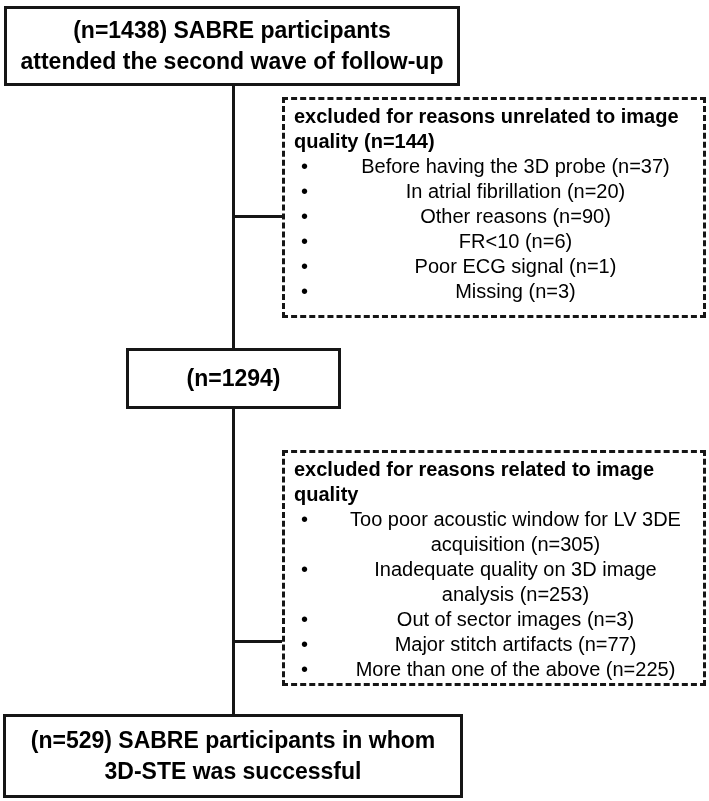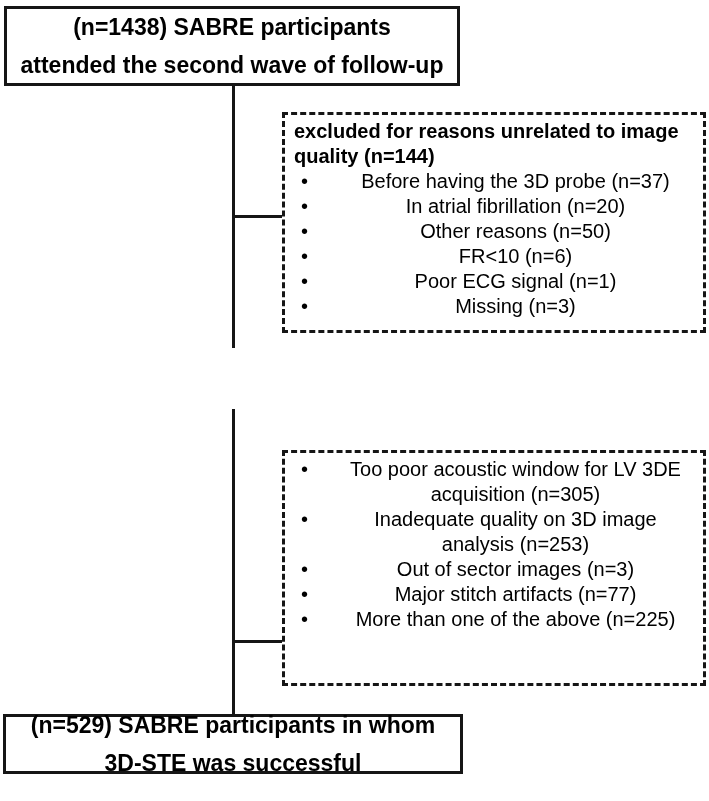--- a/index.html
+++ b/index.html
@@ -22,21 +22,21 @@
     border: 3px solid #161616;
     background: #ffffff;
     display: flex;
     align-items: center;
     justify-content: center;
     text-align: center;
   }
   .box-label {
     font-weight: bold;
     font-size: 23px;
-    line-height: 38px;
+    line-height: 31px;
     white-space: pre-line;
   }
   .line {
     position: absolute;
     background: #161616;
   }
   .dashed-box {
     position: absolute;
     box-sizing: border-box;
     border: 3px dashed #161616;
@@ -76,57 +76,62 @@
 
   <div class="solid-box" style="left:4px; top:6px; width:456px; height:80px;">
     <span class="box-label">(n=1438) SABRE participants
 attended the second wave of follow-up</span>
   </div>
 
   <div class="line" style="left:232px; top:86px; width:3px; height:262px;"></div>
 
   <div class="line" style="left:235px; top:215px; width:47px; height:3px;"></div>
 
-  <div class="dashed-box" style="left:282px; top:112px; width:424px; height:221px;">
+  <div class="dashed-box" style="left:282px; top:97px; width:424px; height:221px;">
     <div class="dashed-header">excluded for reasons unrelated to image
 quality (n=144)</div>
     <div>
       <div class="bullet-item">
         <span class="bullet-glyph">•</span>
         <span class="bullet-text">Before having the 3D probe (n=37)</span>
       </div>
       <div class="bullet-item">
         <span class="bullet-glyph">•</span>
         <span class="bullet-text">In atrial fibrillation (n=20)</span>
       </div>
       <div class="bullet-item">
         <span class="bullet-glyph">•</span>
-        <span class="bullet-text">Other reasons (n=50)</span>
+        <span class="bullet-text">Other reasons (n=90)</span>
       </div>
       <div class="bullet-item">
         <span class="bullet-glyph">•</span>
         <span class="bullet-text">FR&lt;10 (n=6)</span>
       </div>
       <div class="bullet-item">
         <span class="bullet-glyph">•</span>
         <span class="bullet-text">Poor ECG signal (n=1)</span>
       </div>
       <div class="bullet-item">
         <span class="bullet-glyph">•</span>
         <span class="bullet-text">Missing (n=3)</span>
       </div>
     </div>
   </div>
 
+  <div class="solid-box" style="left:126px; top:348px; width:215px; height:61px;">
+    <span class="box-label">(n=1294)</span>
+  </div>
 
   <div class="line" style="left:232px; top:409px; width:3px; height:305px;"></div>
 
   <div class="line" style="left:235px; top:640px; width:47px; height:3px;"></div>
 
   <div class="dashed-box" style="left:282px; top:450px; width:424px; height:236px;">
+    <div class="dashed-header">excluded for reasons related to image
+quality</div>
     <div>
       <div class="bullet-item">
         <span class="bullet-glyph">•</span>
         <span class="bullet-text">Too poor acoustic window for LV 3DE
 acquisition (n=305)</span>
       </div>
       <div class="bullet-item">
         <span class="bullet-glyph">•</span>
         <span class="bullet-text">Inadequate quality on 3D image
 analysis (n=253)</span>
@@ -139,18 +144,18 @@
         <span class="bullet-glyph">•</span>
         <span class="bullet-text">Major stitch artifacts (n=77)</span>
       </div>
       <div class="bullet-item">
         <span class="bullet-glyph">•</span>
         <span class="bullet-text">More than one of the above (n=225)</span>
       </div>
     </div>
   </div>
 
-  <div class="solid-box" style="left:3px; top:714px; width:460px; height:60px;">
+  <div class="solid-box" style="left:3px; top:714px; width:460px; height:84px;">
     <span class="box-label">(n=529) SABRE participants in whom
 3D-STE was successful</span>
   </div>
 
 </div>
 
 </body></html>

